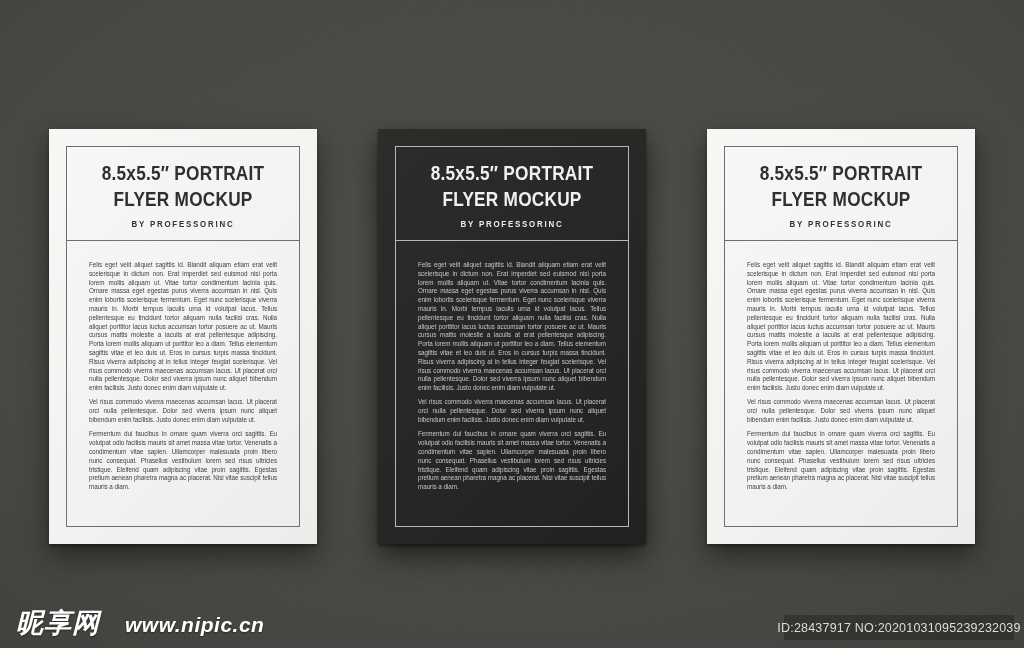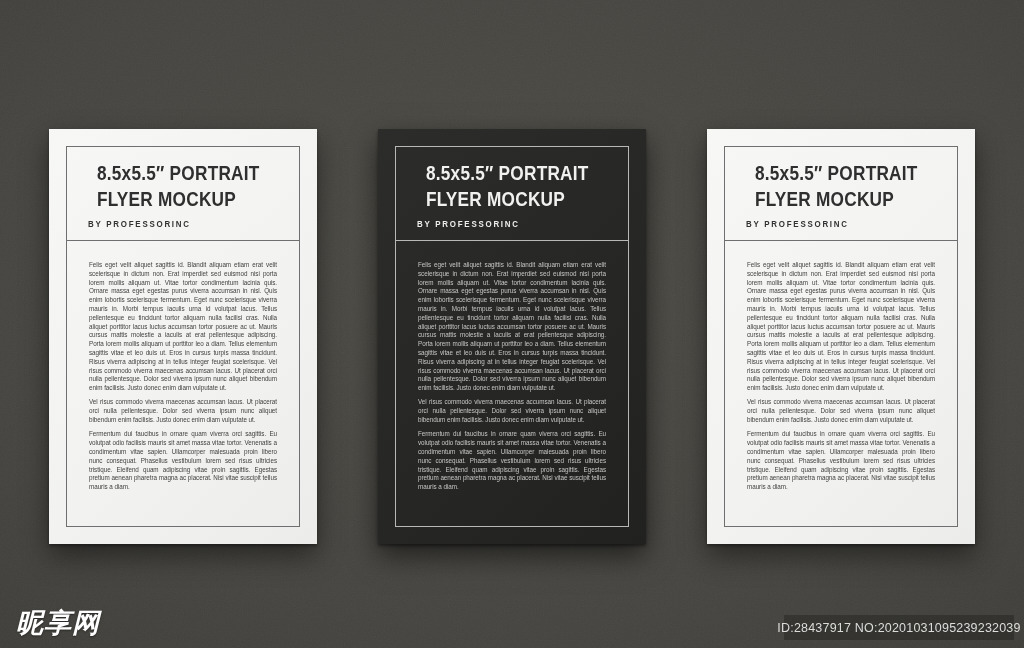--- a/index.html
+++ b/index.html
@@ -19,21 +19,21 @@
     background:linear-gradient(135deg,#2c2c2b 0%,#262625 60%,#212120 100%);
     box-shadow:0 2px 3px rgba(0,0,0,.45), 0 12px 26px rgba(0,0,0,.55);
   }
   .flyer-left   { left:49px; }
   .flyer-center { left:378px; }
   .flyer-right  { left:707px; }
 
   .inner { position:absolute; inset:17px; border:1px solid #6f6f72; display:flex; flex-direction:column; }
   .dark .inner { border-color:#b8b8b6; }
 
-  .title-block { text-align:left; padding:13px 8px 11px; border-bottom:1px solid #6f6f72; }
+  .title-block { text-align:center; padding:13px 8px 11px; border-bottom:1px solid #6f6f72; }
   .dark .title-block { border-bottom-color:#b8b8b6; }
 
   .title {
     font-size:21px; line-height:26px; font-weight:bold; color:#2f2f30;
     letter-spacing:.3px; max-width:210px; margin:0 auto;
     transform:scaleX(.82); transform-origin:50% 50%;
   }
   .dark .title { color:#f1f1ef; }
 
   .byline {
@@ -109,17 +109,18 @@
       <div class="body">
         <p>Felis eget velit aliquet sagittis id. Blandit aliquam etiam erat velit scelerisque in dictum non. Erat imperdiet sed euismod nisi porta lorem mollis aliquam ut. Vitae tortor condimentum lacinia quis. Ornare massa eget egestas purus viverra accumsan in nisl. Quis enim lobortis scelerisque fermentum. Eget nunc scelerisque viverra mauris in. Morbi tempus iaculis urna id volutpat lacus. Tellus pellentesque eu tincidunt tortor aliquam nulla facilisi cras. Nulla aliquet porttitor lacus luctus accumsan tortor posuere ac ut. Mauris cursus mattis molestie a iaculis at erat pellentesque adipiscing. Porta lorem mollis aliquam ut porttitor leo a diam. Tellus elementum sagittis vitae et leo duis ut. Eros in cursus turpis massa tincidunt. Risus viverra adipiscing at in tellus integer feugiat scelerisque. Vel risus commodo viverra maecenas accumsan lacus. Ut placerat orci nulla pellentesque. Dolor sed viverra ipsum nunc aliquet bibendum enim facilisis. Justo donec enim diam vulputate ut.</p>
         <p>Vel risus commodo viverra maecenas accumsan lacus. Ut placerat orci nulla pellentesque. Dolor sed viverra ipsum nunc aliquet bibendum enim facilisis. Justo donec enim diam vulputate ut.</p>
         <p>Fermentum dui faucibus in ornare quam viverra orci sagittis. Eu volutpat odio facilisis mauris sit amet massa vitae tortor. Venenatis a condimentum vitae sapien. Ullamcorper malesuada proin libero nunc consequat. Phasellus vestibulum lorem sed risus ultricies tristique. Eleifend quam adipiscing vitae proin sagittis. Egestas pretium aenean pharetra magna ac placerat. Nisi vitae suscipit tellus mauris a diam.</p>
       </div>
     </div>
   </div>
 
   <div class="watermark">
     <span class="wm-cn">昵享网</span>
+    <span class="wm-url">www.nipic.cn</span>
   </div>
 
   <div class="id-badge">ID:28437917 NO:20201031095239232039</div>
 
 </div>
 
 </body></html>

